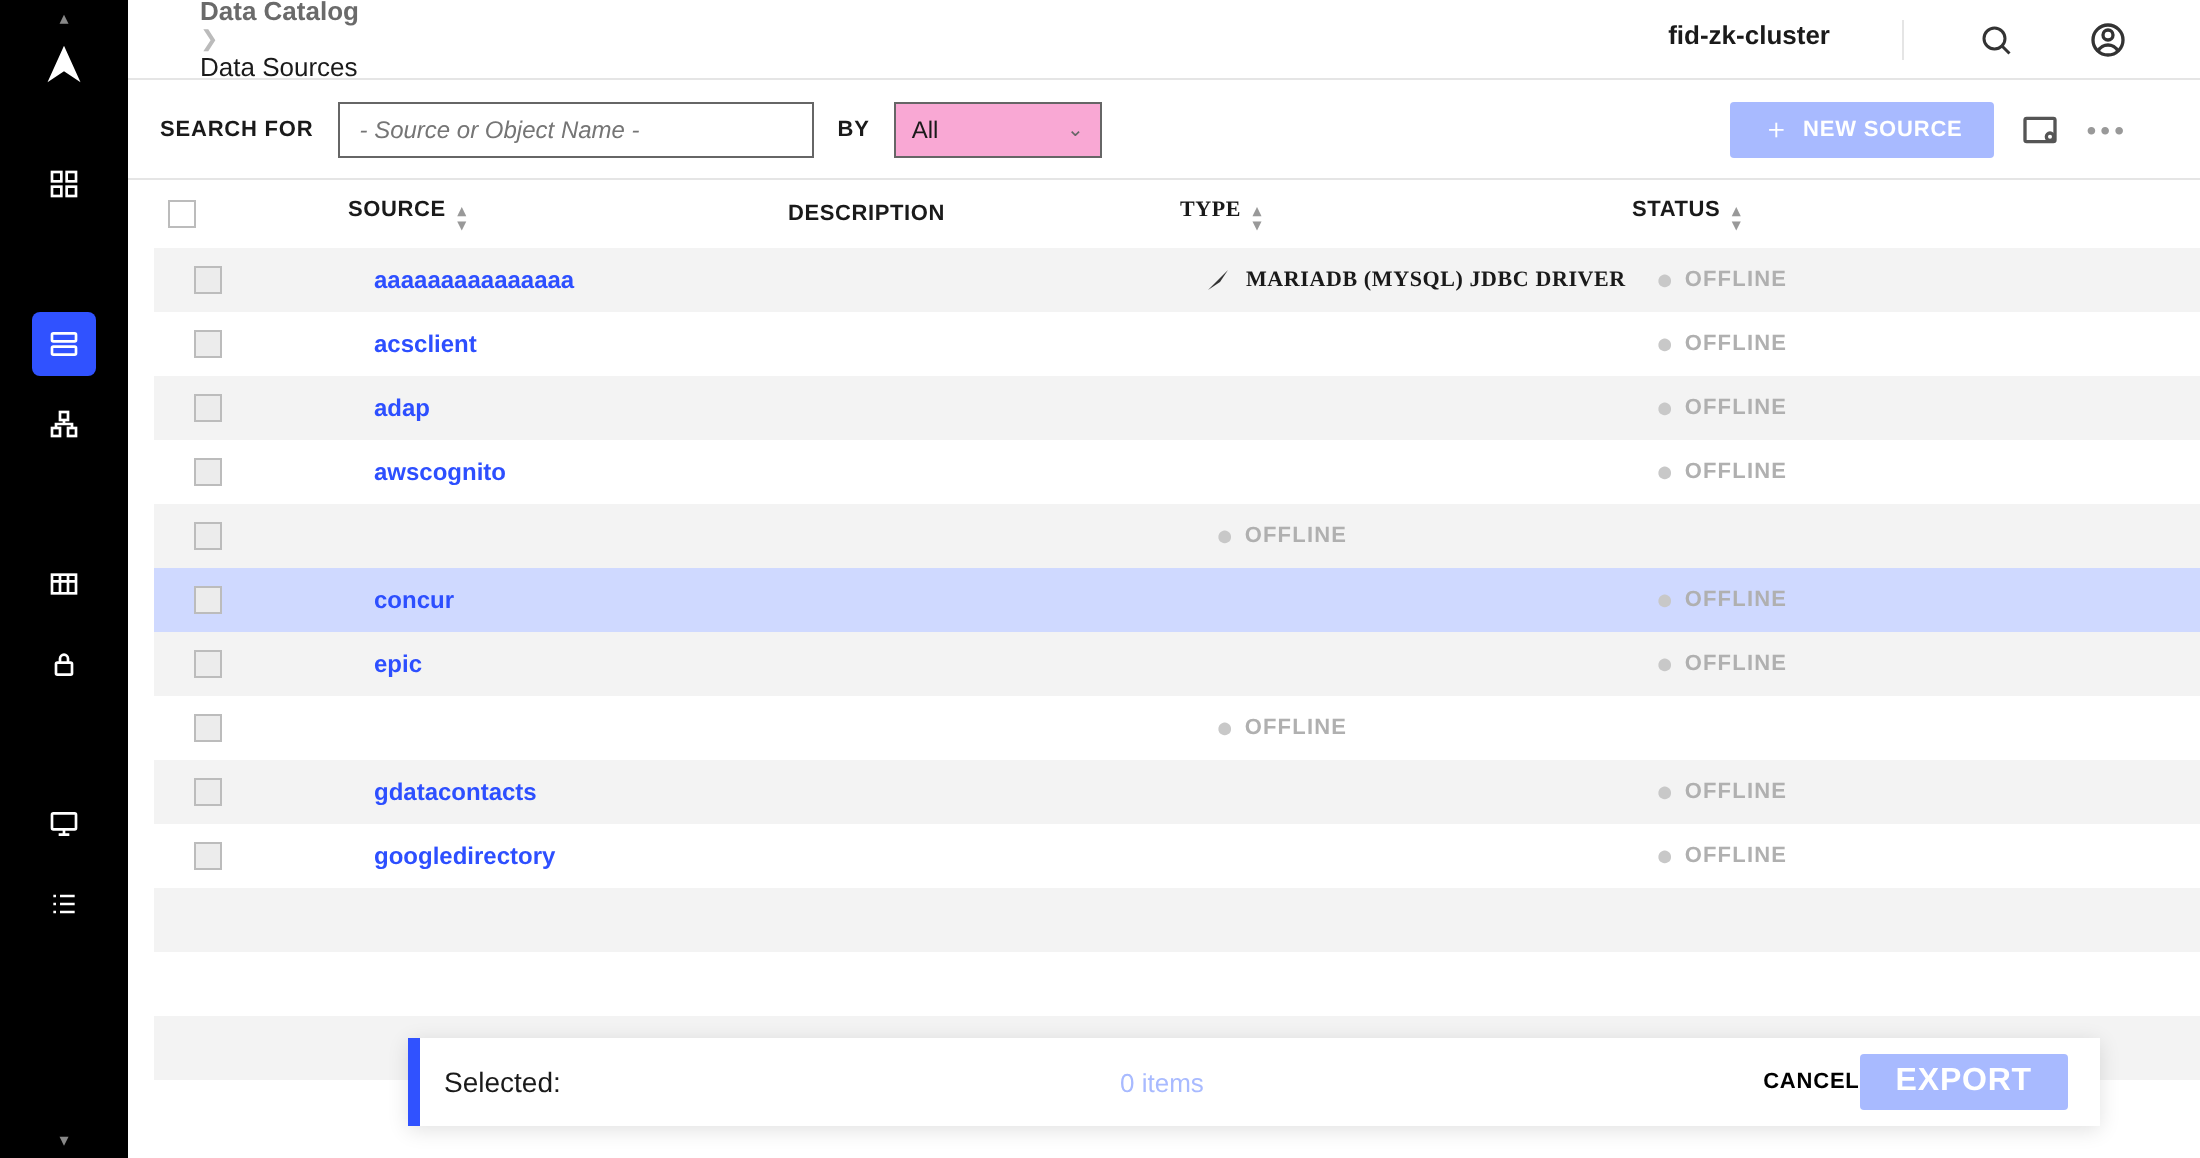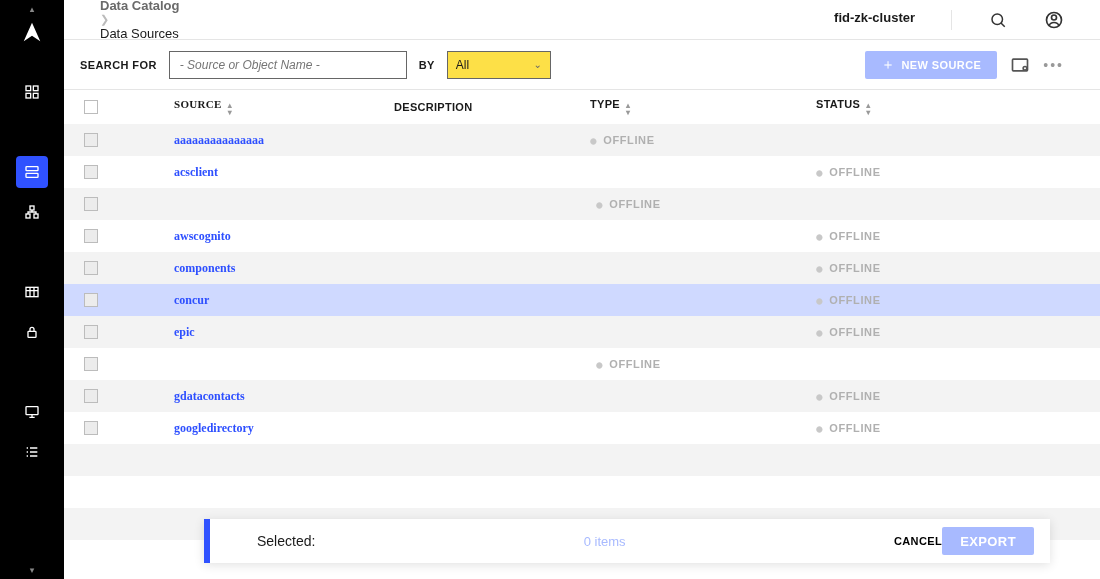--- a/index.html
+++ b/index.html
@@ -18,51 +18,51 @@
 .breadcrumb .bc-link { color: #6a6a6a; cursor: pointer; font-weight:600;}
 .breadcrumb .bc-sep { color: #bbb; font-size: 11px;}
 .breadcrumb .bc-current { font-weight: 400; }
 .top-right { display: flex; align-items: flex-start; gap: 36px; }
 .cluster { font-weight: 700; font-size: 13px; }
 .vsep { width:1px; height:20px; background:#e5e5e5;}
 .top-icon { width: 20px; height: 20px; cursor: pointer; display:flex; align-items:center; justify-content:center;}
 .filterbar { height: 50px; display: flex; align-items: center; padding: 0 36px 0 16px; gap: 12px; border-bottom: 1px solid #e5e5e5; justify-content: space-between;}
 .filterbar .lbl { font-size: 11px; font-weight: 700; letter-spacing: 0.4px; }
 .filterbar input.search { width: 238px; height: 28px; border: 1px solid #666; padding: 0 10px; font-size: 12px; font-style: italic; color: #999; background:#fff;}
-.filterbar .select { width: 104px; height: 28px; border: 1px solid #666; padding: 0 8px; display: flex; align-items: center; justify-content: space-between; cursor: pointer; background:#fde047;}
+.filterbar .select { width: 104px; height: 28px; border: 1px solid #666; padding: 0 8px; display: flex; align-items: center; justify-content: space-between; cursor: pointer; background:#f9a8d4;}
 .filterbar .spacer { flex: 1; }
 .btn-new { height: 28px; background: #a8baff; color: #fff; border: none; padding: 0 16px; font-size: 11px; font-weight: 700; letter-spacing: 0.4px; display: flex; align-items: center; gap: 6px; cursor: pointer; border-radius:2px;}
 .btn-new .plus { font-size: 14px; font-weight:400;}
 .action-icon { width: 22px; height: 22px; cursor: pointer; color:#555; display:flex; align-items:center; justify-content:center;}
 .more-dots { color:#999; letter-spacing:2px; font-size:14px; cursor:pointer;}
 .table { flex: 1; overflow: hidden; position:relative;}
 .thead { display: flex; align-items: center; height: 34px; padding: 0 36px 0 20px; font-size: 11px; font-weight: 700; letter-spacing: 0.3px; }
 .col-check { width: 90px; display:flex; align-items:center;}
-.col-source { width: 220px; font-family: Liberation Serif, serif; }
+.col-source { width: 220px; }
 .col-desc { width: 196px; }
-.col-type { width: 226px; }
+.col-type { width: 226px; font-family: Liberation Serif, serif; }
 .col-status { width: 180px; }
 .sort { font-size: 8px; line-height: 7px; display: inline-flex; flex-direction: column; margin-left: 6px; color: #999;}
 .tbody { }
-.row { display: flex; align-items: center; height: 32px; padding: 0 36px 0 20px; }
+.row { display: flex; align-items: center; height: 32px; padding: 0 36px 0 20px; margin-left: 13px; }
 .row:nth-child(odd) { background: #f3f3f3; }
 .row:nth-child(even) { background: #fff; }
 .row.highlight { background: #cfd9ff !important; }
 .row .src-link { color: #2d4fff; font-size: 12px; font-weight: 700; cursor: pointer; }
 .row .type-text { font-size: 11px; font-weight: 600; letter-spacing: 0.3px; display:flex; align-items:center; gap:8px;}
 .row .status { font-size: 11px; font-weight: 700; letter-spacing: 0.6px; color: #b0b0b0; display:flex; align-items:center; gap:6px;}
 .row .status::before { content:"\2b24"; font-size:6px; color:#c8c8c8;}
 .checkbox { width: 14px; height: 14px; border: 1px solid #bcbcbc; background: #ececec; display: inline-block; cursor:pointer;}
 .thead .checkbox { background:#fff; border-color:#bcbcbc;}
 .footer-bar { position: absolute; left: 140px; right: 50px; bottom: 16px; height: 44px; background: #fff; box-shadow: 0 2px 10px rgba(0,0,0,0.12); display: flex; align-items: center; padding: 0 16px 0 0; }
 .footer-bar .blue-stripe { width: 6px; height: 100%; background: #3052ff; margin-right: 12px;}
-.footer-bar .sel-label { font-size: 14px; margin-left: 35px; }
+.footer-bar .sel-label { font-size: 14px; }
 .footer-bar .sel-count { flex: 1; text-align: center; color: #a8baff; font-size: 13px; }
 .footer-bar .btn-cancel { background: none; border: none; font-size: 11px; font-weight: 700; letter-spacing: 0.4px; cursor: pointer; margin-right: 0; }
-.footer-bar .btn-export { background: #a8baff; color: #fff; border: none; height: 28px; padding: 0 18px; font-size: 13px; font-weight: 700; letter-spacing: 0.4px; cursor: pointer; border-radius:2px;}
+.footer-bar .btn-export { background: #a8baff; color: #fff; border: none; height: 28px; padding: 0 18px; font-size: 16px; font-weight: 700; letter-spacing: 0.4px; cursor: pointer; border-radius:2px;}
 svg { display:block; }
 </style>
 </head>
 <body>
 
 <div class="sidebar">
   <span class="chev top">▴</span>
   <div class="logo">
     <svg width="22" height="22" viewBox="0 0 24 24">
         <path fill="#fff" d="M12 2 L3 22 L12 16 L21 22 Z"></path>
@@ -191,20 +191,25 @@
             <span>▾</span>
           </span></div>
     </div>
     <div class="tbody" id="tbody">
         <div class="row">
           <div class="col-check">
             <span class="checkbox"></span>
           </div>
           <div class="col-source"><span class="src-link">aaaaaaaaaaaaaaa</span></div>
           <div class="col-desc"></div>
+          <div class="col-type">
+            <span class="type-text"><svg width="12" height="12" viewBox="0 0 24 24">
+                <path fill="#333" d="M2 22 L22 2 L14 14 Z"></path>
+              </svg>MARIADB (MYSQL) JDBC DRIVER</span>
+          </div>
           <div class="col-status">
             <span class="status">OFFLINE</span>
           </div>
         </div>
         <div class="row">
           <div class="col-check">
             <span class="checkbox"></span>
           </div>
           <div class="col-source"><span class="src-link">acsclient</span></div>
           <div class="col-desc"></div>
@@ -212,20 +217,21 @@
             <span class="type-text"></span>
           </div>
           <div class="col-status">
             <span class="status">OFFLINE</span>
           </div>
         </div>
         <div class="row">
           <div class="col-check">
             <span class="checkbox"></span>
           </div>
+          <div class="col-source"><span class="src-link">adap</span></div>
           <div class="col-desc"></div>
           <div class="col-type">
             <span class="type-text"></span>
           </div>
           <div class="col-status">
             <span class="status">OFFLINE</span>
           </div>
         </div>
         <div class="row">
           <div class="col-check">
@@ -237,21 +243,20 @@
             <span class="type-text"></span>
           </div>
           <div class="col-status">
             <span class="status">OFFLINE</span>
           </div>
         </div>
         <div class="row">
           <div class="col-check">
             <span class="checkbox"></span>
           </div>
-          <div class="col-source"><span class="src-link">components</span></div>
           <div class="col-desc"></div>
           <div class="col-type">
             <span class="type-text"></span>
           </div>
           <div class="col-status">
             <span class="status">OFFLINE</span>
           </div>
         </div>
         <div class="row highlight">
           <div class="col-check">

